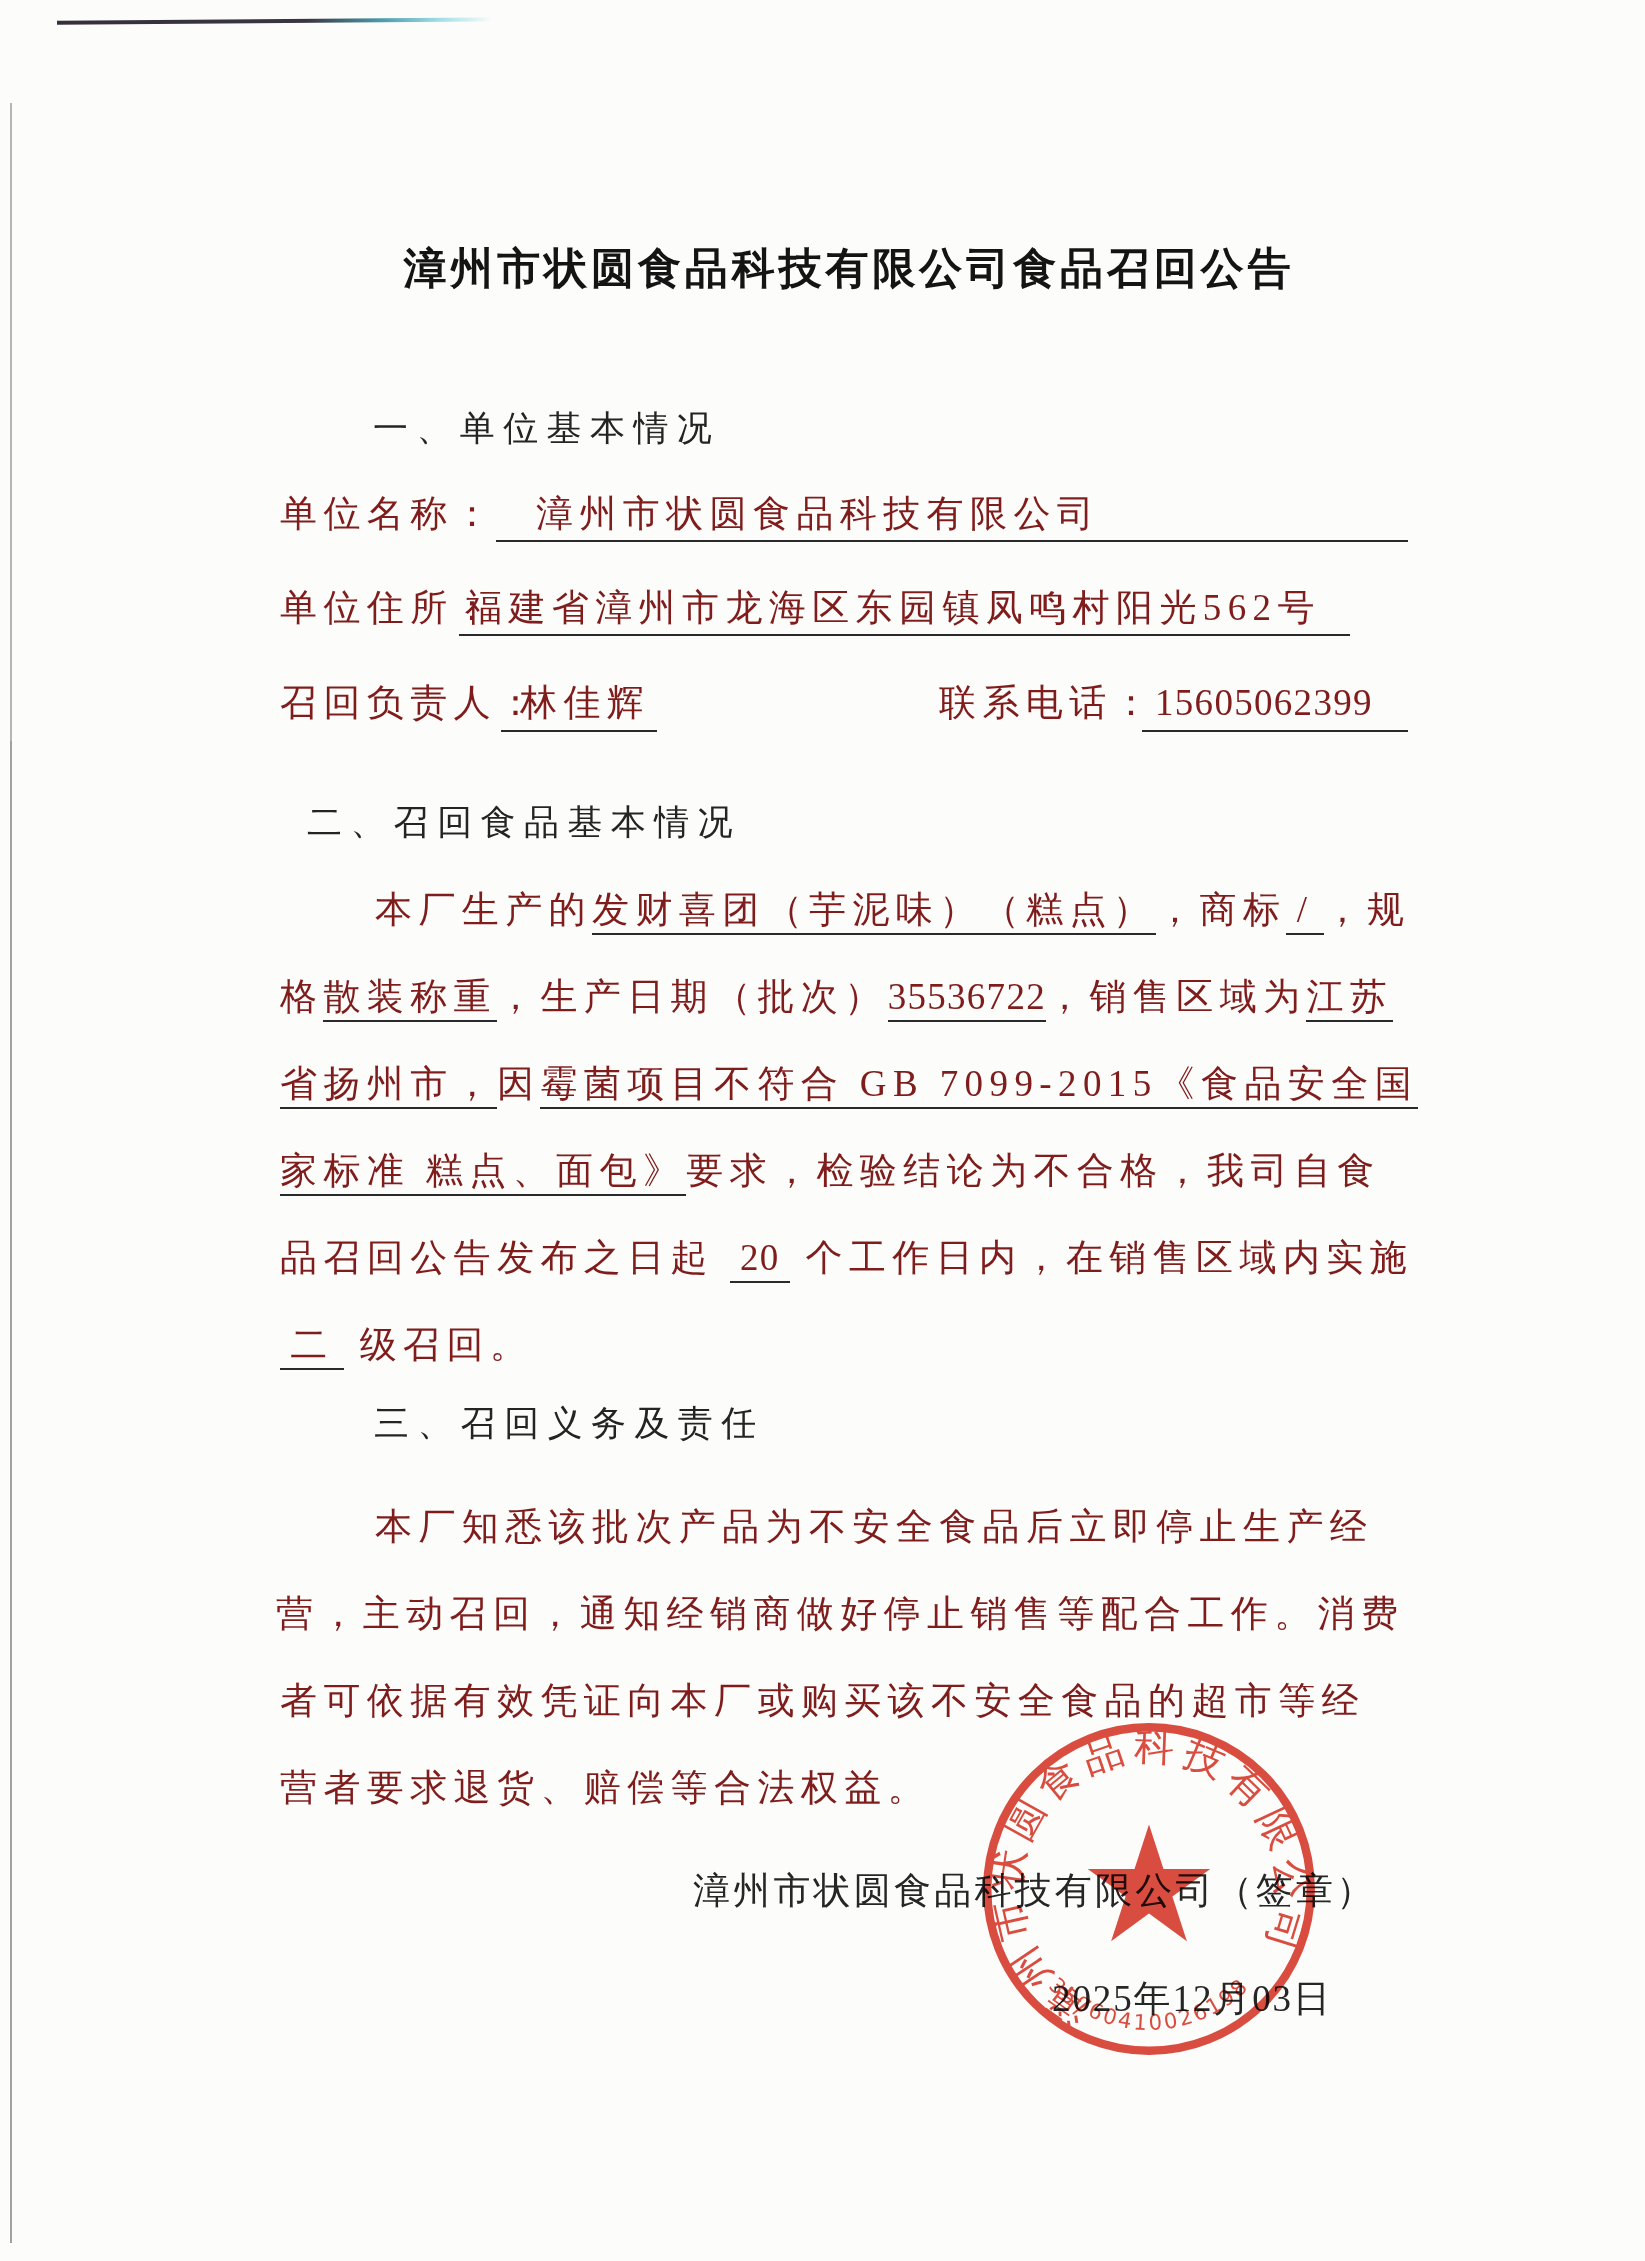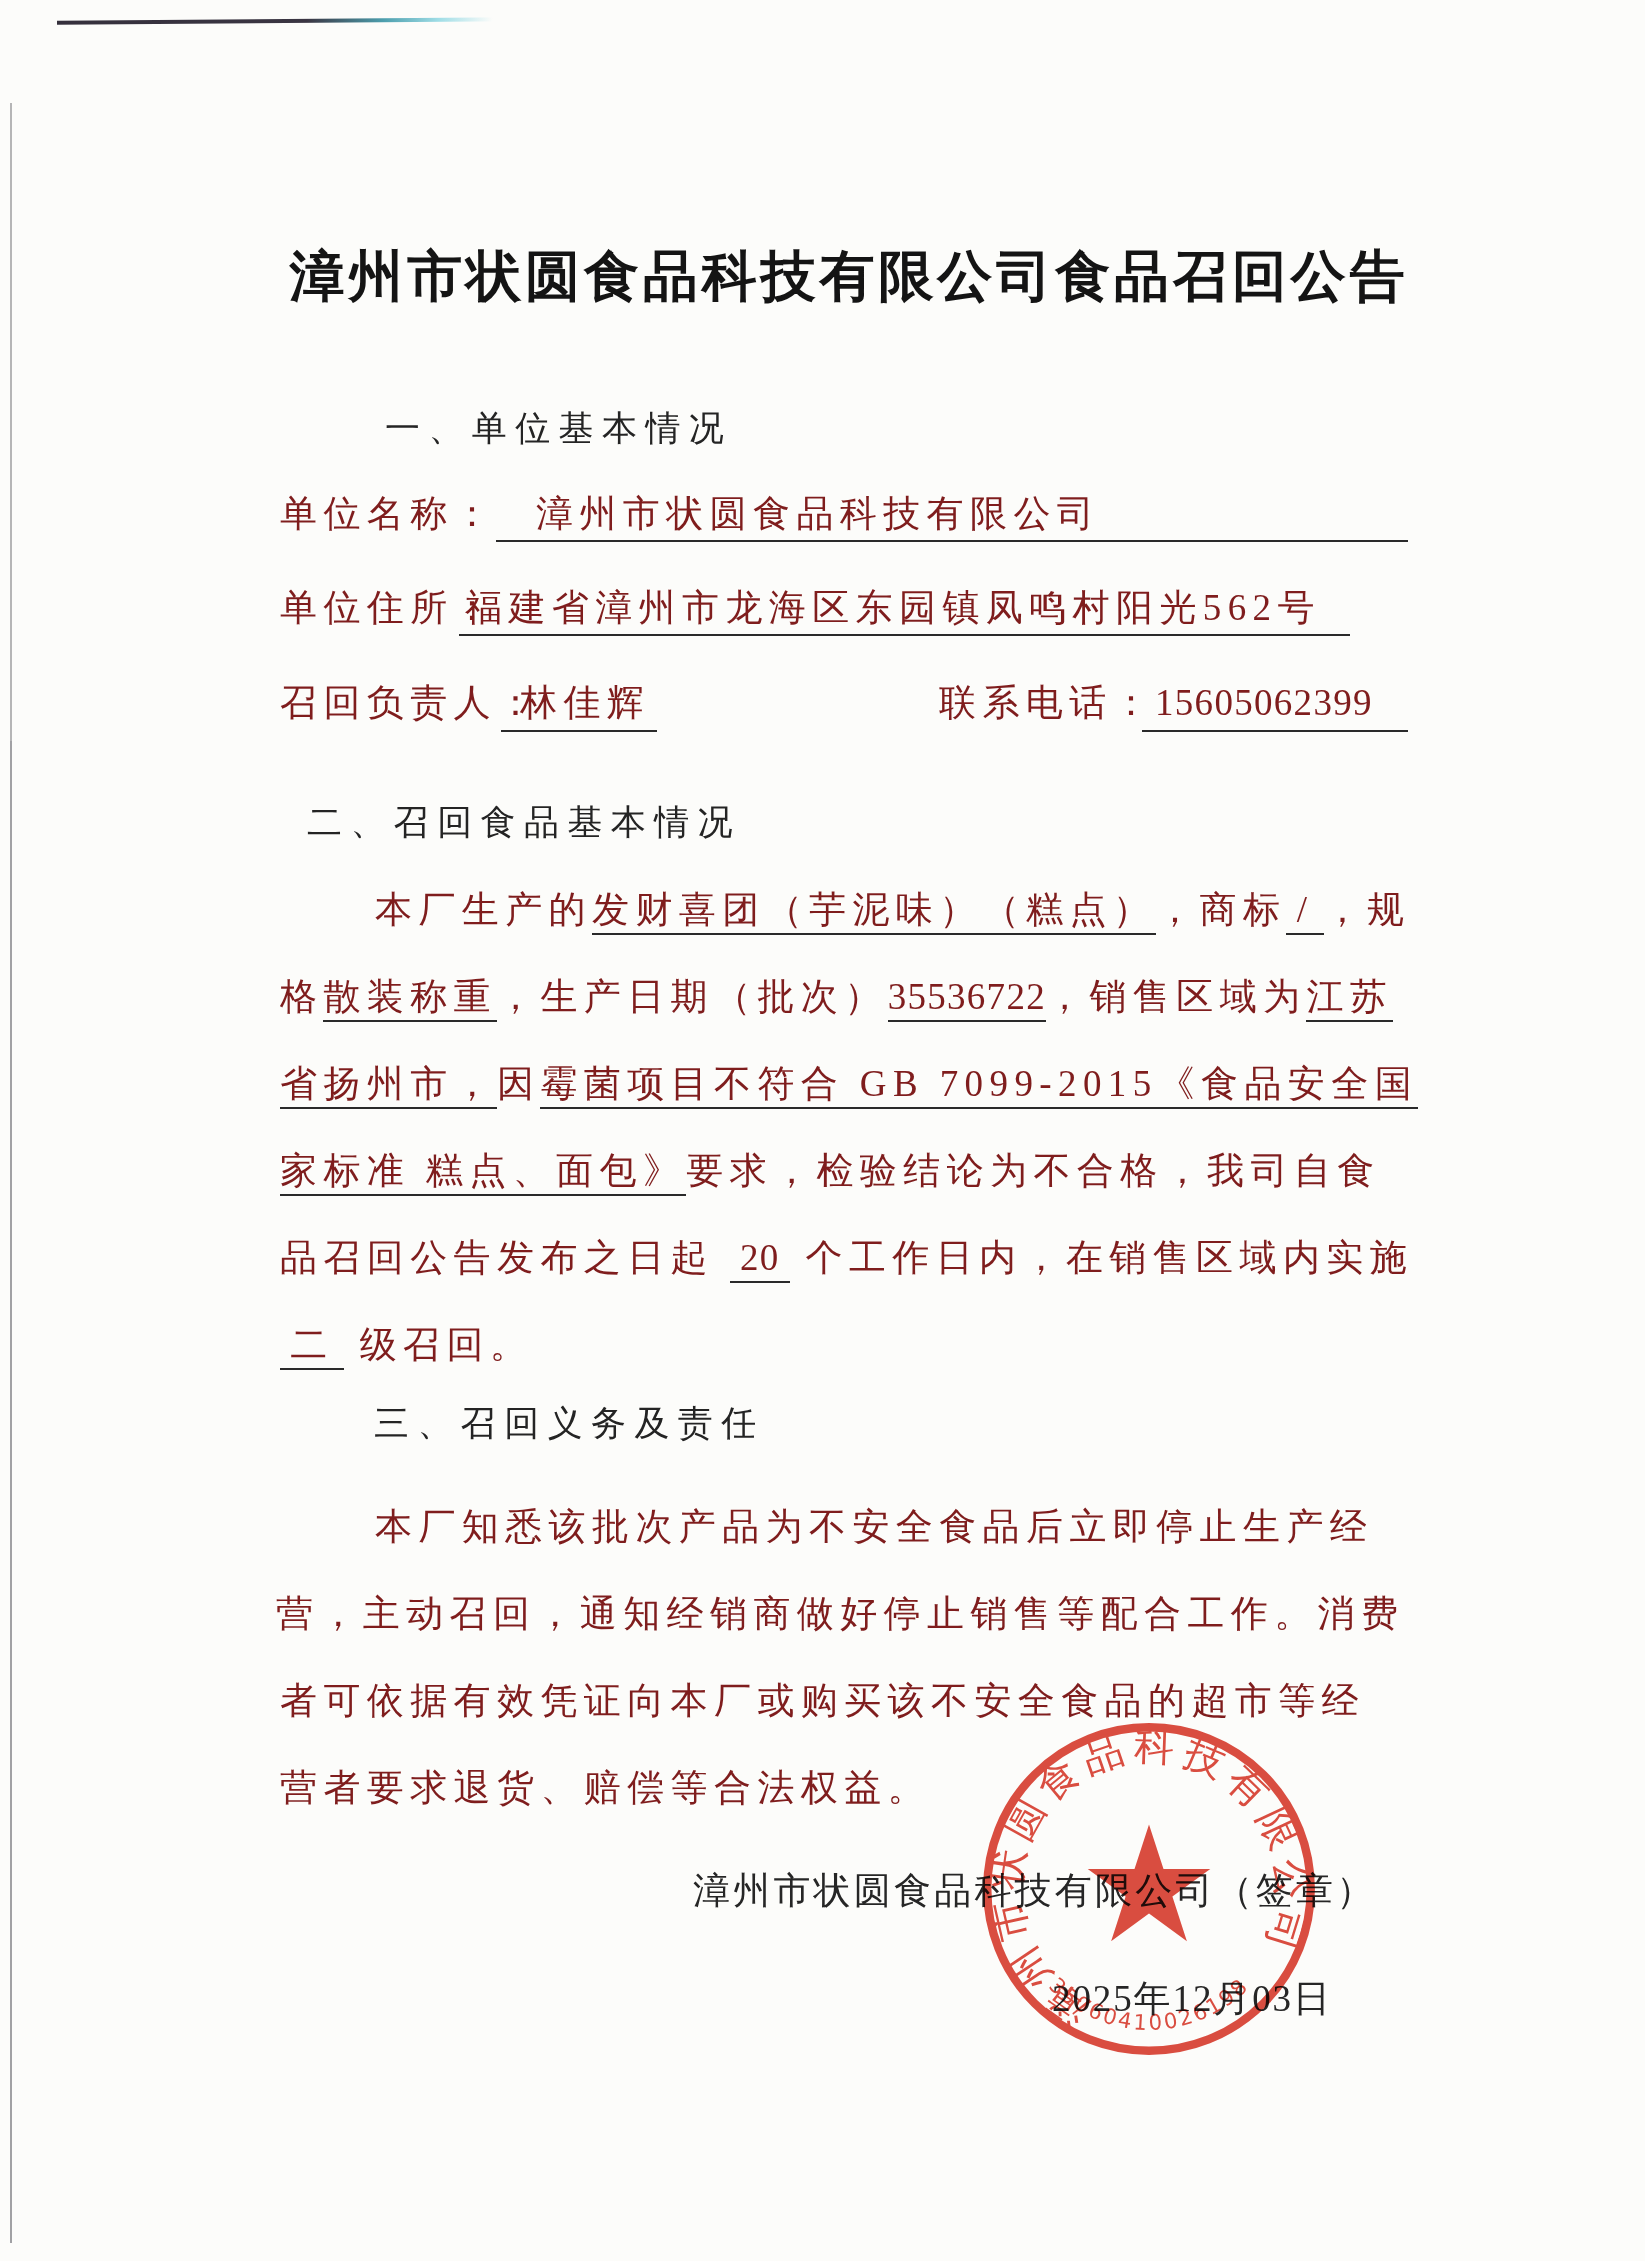--- a/index.html
+++ b/index.html
@@ -17,21 +17,21 @@
     transform:rotate(-0.45deg);
     background:linear-gradient(to right,#35303c 0%,#3a3542 55%,#4d9fae 72%,#9fdde6 84%,rgba(255,255,255,0) 96%);
   }
   .scan-left-a{position:absolute;left:10.3px;top:103px;width:1.9px;height:638px;background:rgba(95,95,100,0.45);}
   .scan-left-b{position:absolute;left:10.3px;top:741px;width:1.9px;height:1502px;background:rgba(70,70,78,0.5);}
   
   .abs{position:absolute;white-space:pre;}
   .title{
     left:280px;top:240px;width:1138px;text-align:center;
     font-family:"DejaVu Sans","Liberation Sans",sans-serif;
-    font-weight:700;font-size:55px;letter-spacing:3.9px;color:#141414;
+    font-weight:700;font-size:43px;letter-spacing:3.9px;color:#141414;
   }
   .h{font-size:35px;letter-spacing:8.4px;color:#242424;}
   .bl{font-size:37px;letter-spacing:6.4px;color:#7f1d1d;line-height:1;}
   .u{border-bottom:2.6px solid #2a2a2a;padding-bottom:3px;}
   .upad{padding-left:10.3px;padding-right:10.3px;}
   .num{letter-spacing:1.3px;}
   .uline{position:absolute;height:0;border-bottom:2.6px solid #2a2a2a;}
   .sig{font-size:37px;letter-spacing:3.2px;}
   
   .stamp{
@@ -43,21 +43,21 @@
 <body>
 
 <div class="page">
 
   <div class="scan-top"></div>
   <div class="scan-left-a"></div>
   <div class="scan-left-b"></div>
 
   <div class="abs title">漳州市状圆食品科技有限公司食品召回公告</div>
 
-  <div class="abs h" style="left:385px;top:405px;">一、单位基本情况</div>
+  <div class="abs h" style="left:373px;top:405px;">一、单位基本情况</div>
 
   <div class="abs bl" style="left:280px;top:495px;">单位名称：</div>
   <div class="uline" style="left:496px;top:540px;width:912px;"></div>
   <div class="abs bl" style="left:536px;top:495px;">漳州市状圆食品科技有限公司</div>
 
   <div class="abs bl" style="left:280px;top:589px;">单位住所：</div>
   <div class="uline" style="left:459px;top:634px;width:891px;"></div>
   <div class="abs bl" style="left:465px;top:589px;">福建省漳州市龙海区东园镇凤鸣村阳光562号</div>
 
   <div class="abs bl" style="left:280px;top:684px;">召回负责人：</div>

